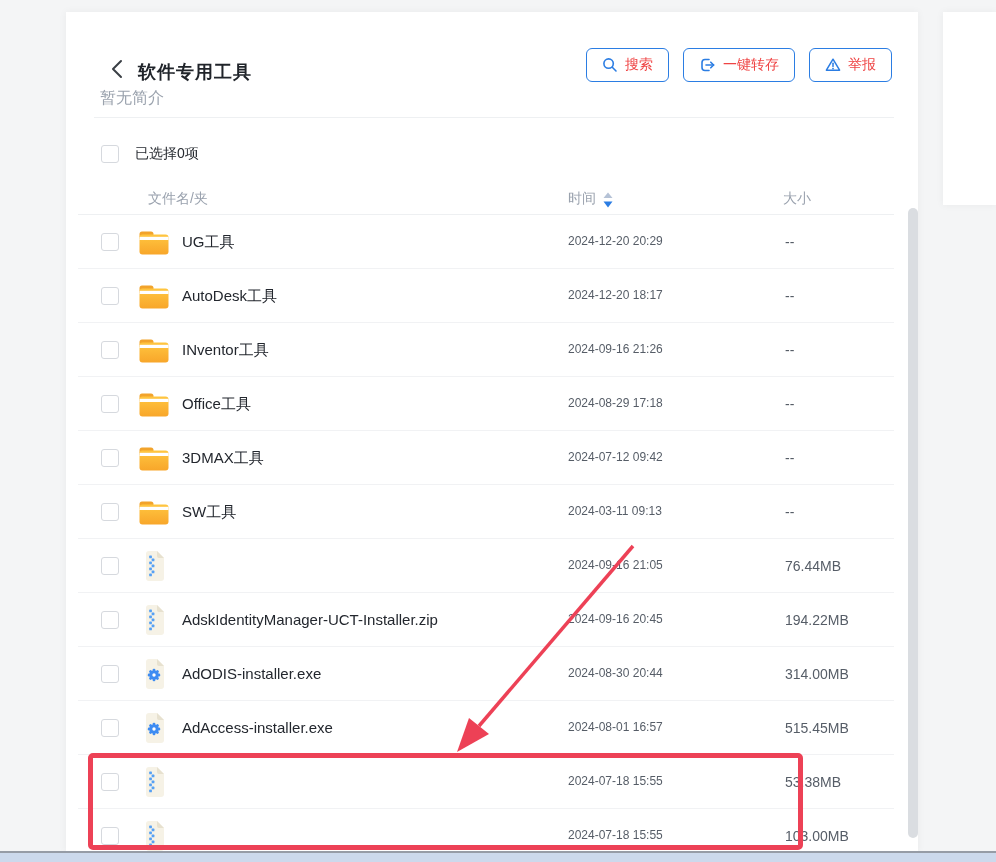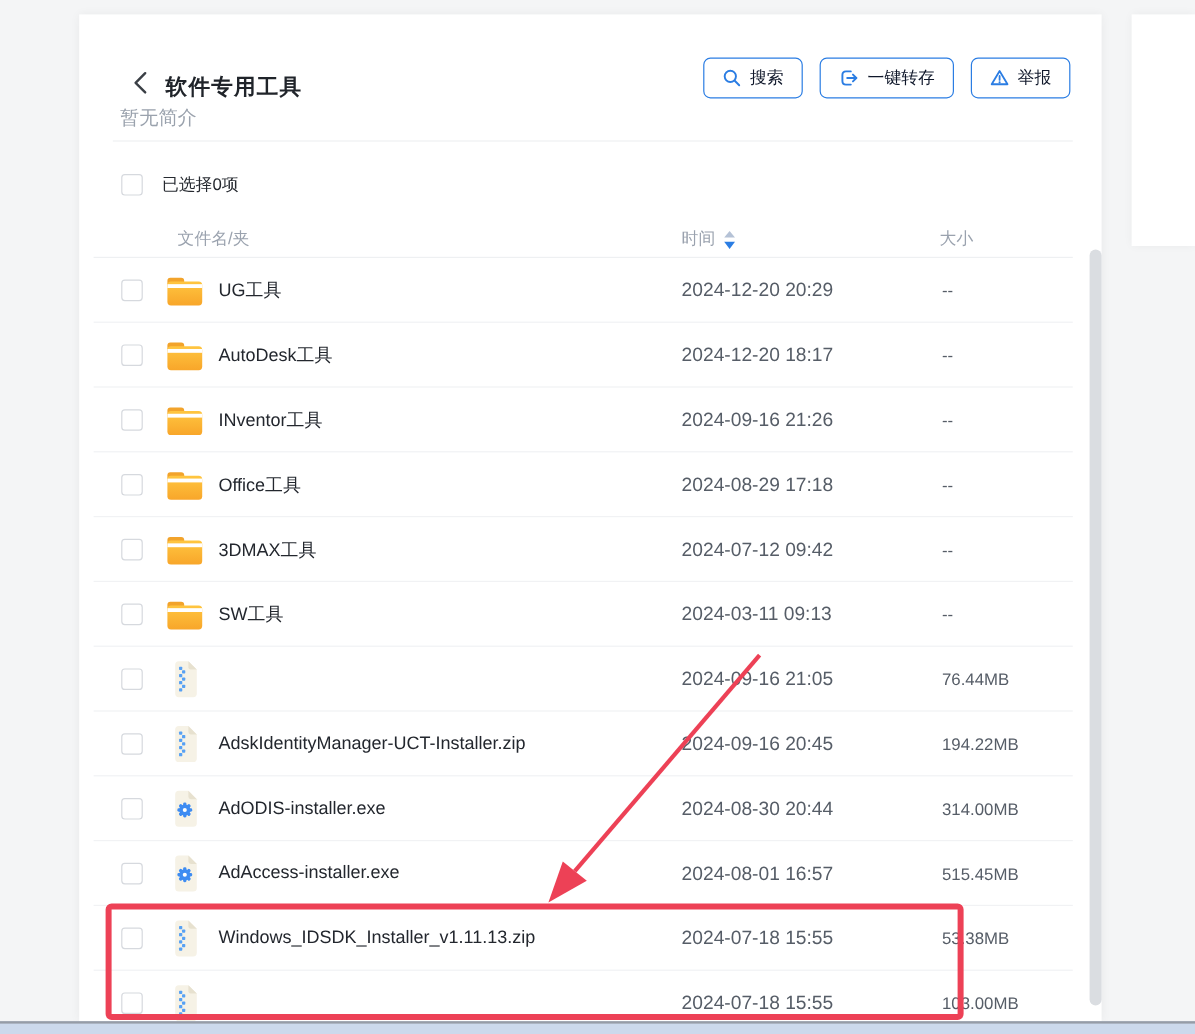--- a/index.html
+++ b/index.html
@@ -24,21 +24,21 @@
   
   .back-btn { position:absolute; left:40px; top:44px; width:22px; height:26px; cursor:pointer;
     display:flex; align-items:center; justify-content:center; }
   .page-title { position:absolute; left:72px; top:48px; font-size:18px; font-weight:bold;
     color:#20242a; letter-spacing:1px; }
   .page-subtitle { position:absolute; left:34px; top:76px; font-size:16px; color:#9aa2ad; }
   .actions { position:absolute; top:36px; right:26px; display:flex; gap:14px; }
   .btn {
     height:34px; display:flex; align-items:center; gap:7px; padding:0 15px;
     border:1px solid #2b7de3; border-radius:6px; background:#fff;
-    color:#0f172a; font-size:14px; cursor:pointer;
+    color:#ef4444; font-size:14px; cursor:pointer;
   }
   .btn svg { display:block; }
   .header-divider { position:absolute; left:28px; top:105px; width:800px; height:1px; background:#eef0f2; }
   
   .select-row { position:absolute; left:35px; top:133px; display:flex; align-items:flex-end; gap:16px; }
   .checkbox {
     width:18px; height:18px; border:1px solid #d6d9de; border-radius:3px; background:#fff; cursor:pointer;
     flex:none;
   }
   .select-label { font-size:14px; color:#262a30; }
@@ -49,21 +49,21 @@
   .col-time { position:absolute; left:502px; top:6px; display:flex; align-items:flex-end; gap:7px; cursor:pointer; }
   .col-size { position:absolute; left:717px; top:6px; }
   
   .file-list { position:absolute; left:0; top:203px; width:852px; height:637px; overflow:hidden; }
   .row { position:relative; height:54px; cursor:pointer; }
   .row::after { content:""; position:absolute; left:12px; bottom:0; width:816px; height:1px; background:#f1f2f4; }
   .row .checkbox { position:absolute; left:35px; top:18px; }
   .icon-holder { position:absolute; left:72px; top:11px; width:32px; height:32px;
     display:flex; align-items:center; justify-content:center; }
   .file-name { position:absolute; left:116px; top:18px; font-size:15px; color:#23272e; white-space:nowrap; }
-  .file-time { position:absolute; left:502px; top:19px; font-size:16px; color:#565d67; white-space:nowrap; }
+  .file-time { position:absolute; left:502px; top:19px; font-size:12px; color:#565d67; white-space:nowrap; }
   .file-size { position:absolute; left:719px; top:19px; font-size:14px; color:#565d67; white-space:nowrap; }
   
   .scroll-thumb { position:absolute; left:908px; top:208px; width:10px; height:630px;
     border-radius:5px; background:#dadde1; cursor:pointer; }
   
   .red-box { position:absolute; left:88px; top:753px; width:715px; height:97px;
     border:5px solid #ed4156; border-radius:5px; z-index:6; pointer-events:none; }
   .arrow-layer { position:absolute; left:0; top:0; z-index:7; pointer-events:none; }
 </style>
 </head>
@@ -340,21 +340,20 @@
       <rect x="8.2" y="5.6" width="2.7" height="2.7" rx="0.6"></rect>
       <rect x="10.7" y="8.6" width="2.7" height="2.7" rx="0.6"></rect>
       <rect x="8.2" y="11.6" width="2.7" height="2.7" rx="0.6"></rect>
       <rect x="10.7" y="14.6" width="2.7" height="2.7" rx="0.6"></rect>
       <rect x="8.2" y="17.6" width="2.7" height="2.7" rx="0.6"></rect>
       <rect x="10.7" y="20.6" width="2.7" height="2.7" rx="0.6"></rect>
       <rect x="8.2" y="23.6" width="2.7" height="2.7" rx="0.6"></rect>
     </g>
   </svg>
 </span>
-    <span class="file-name">Windows_IDSDK_Installer_v1.11.13.zip</span>
     <span class="file-time">2024-07-18 15:55</span>
     <span class="file-size">53.38MB</span>
   </div>
 
   <div class="row">
     <span class="checkbox"></span>
     <span class="icon-holder">
   <svg width="26" height="32" viewBox="0 0 26 32">
     <path d="M8 1 H16 L23 8 V28 a3 3 0 0 1 -3 3 H8 a3 3 0 0 1 -3 -3 V4 a3 3 0 0 1 3 -3 Z" fill="#f6f2e6"></path>
     <path d="M16 1 L23 8 H18 a2 2 0 0 1 -2 -2 Z" fill="#e7e1cf"></path>

